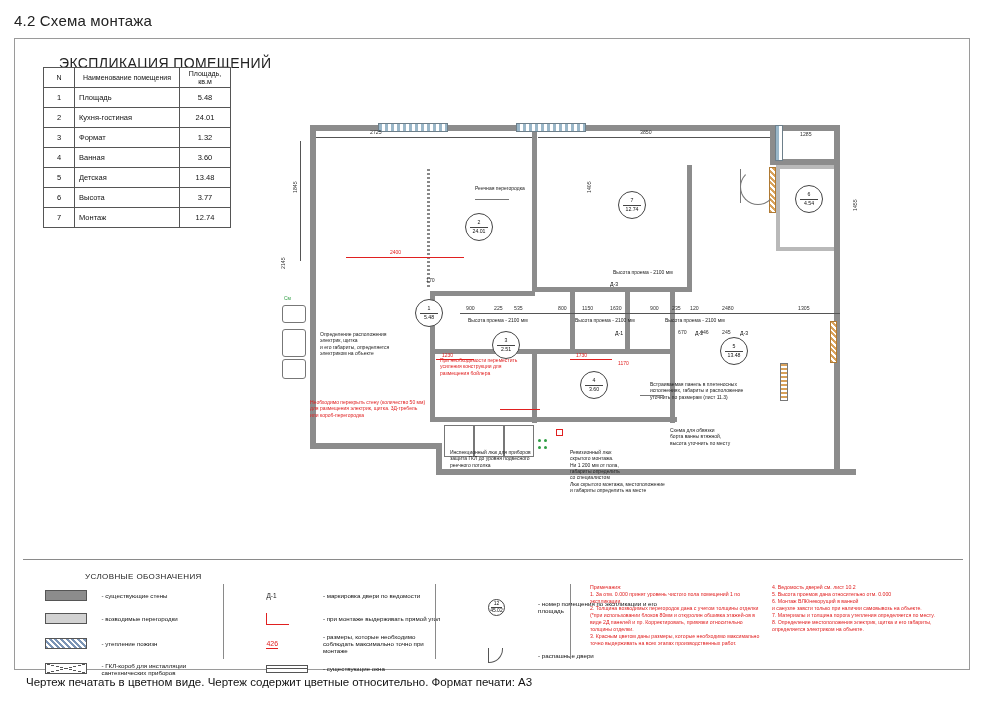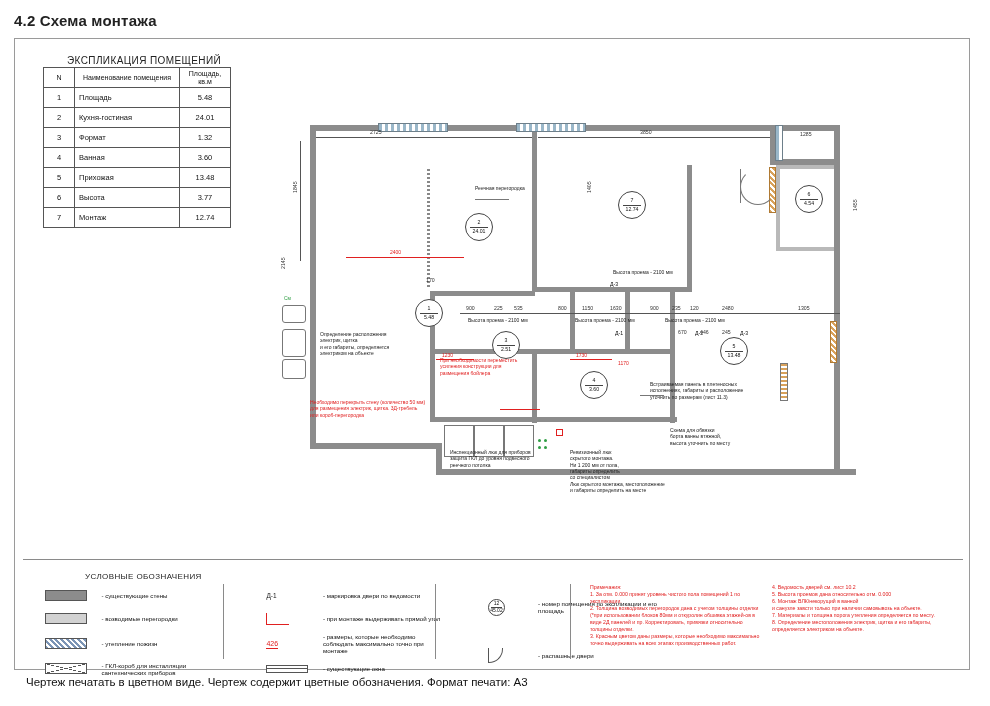--- a/index.html
+++ b/index.html
@@ -6,38 +6,38 @@
   body{
     width:990px;height:706px;
     background:#ffffff;
     font-family:"Liberation Sans", sans-serif;
     color:#1a1a1a;
     overflow:hidden;
     position:relative;
   }
   .page-title{
     position:absolute;left:14px;top:12px;
-    font-size:15px;color:#222;letter-spacing:.2px;font-weight:bold;
+    font-size:15px;color:#222;letter-spacing:.2px;
   }
   .sheet{
     position:absolute;left:14px;top:38px;
     width:956px;height:632px;
     border:1px solid #9a9a9a;
     background:#fff;
     box-sizing:border-box;
   }
   .footer-note{
     position:absolute;left:26px;top:676px;
     font-size:11.5px;color:#111;
   }
 
   
   .expl-title{
-    position:absolute;left:52px;top:16px;
-    font-size:10px;letter-spacing:.4px;color:#222;
+    position:absolute;left:44px;top:16px;
+    font-size:14px;letter-spacing:.4px;color:#222;
   }
   table.expl{
     position:absolute;left:28px;top:28px;
     border-collapse:collapse;
     font-size:7.5px;
     background:#fff;
   }
   table.expl td,table.expl th{
     border:1px solid #555;
     height:19px;
@@ -177,21 +177,21 @@
         <td class="c-name">Формат</td>
         <td class="c-area">1.32</td>
       </tr>
       <tr>
         <td class="c-n">4</td>
         <td class="c-name">Ванная</td>
         <td class="c-area">3.60</td>
       </tr>
       <tr>
         <td class="c-n">5</td>
-        <td class="c-name">Прихожая</td>
+        <td class="c-name">Детская</td>
         <td class="c-area">13.48</td>
       </tr>
       <tr>
         <td class="c-n">6</td>
         <td class="c-name">Высота</td>
         <td class="c-area">3.77</td>
       </tr>
       <tr>
         <td class="c-n">7</td>
         <td class="c-name">Монтаж</td>
@@ -458,13 +458,13 @@
       <div>7. Материалы и толщина порога утепления определяется по месту.</div>
       <div>8. Определение местоположения электрик, щитка и его габариты, определяется электриком на объекте.</div>
     </div>
   </div>
 
   <div class="divider-v" style="left:208px;top:545px;height:75px;"></div>
   <div class="divider-v" style="left:420px;top:545px;height:75px;"></div>
   <div class="divider-v" style="left:555px;top:545px;height:75px;"></div>
 </div>
 
-<div class="footer-note">Чертеж печатать в цветном виде. Чертеж содержит цветные обозначения. Формат печати: А3</div>
+<div class="footer-note">Чертеж печатать в цветном виде. Чертеж содержит цветные относительно. Формат печати: А3</div>
 
 </body></html>

